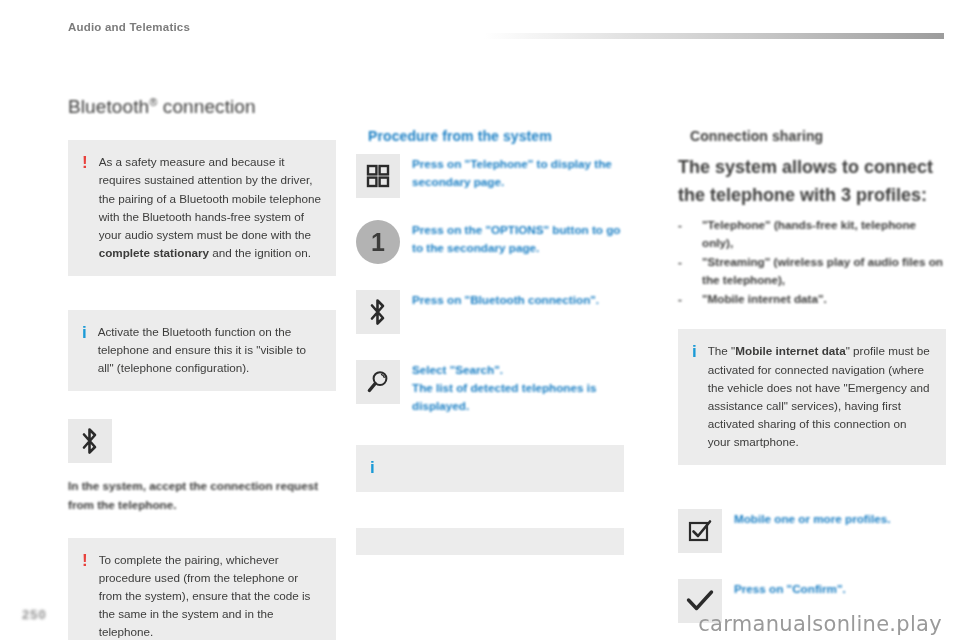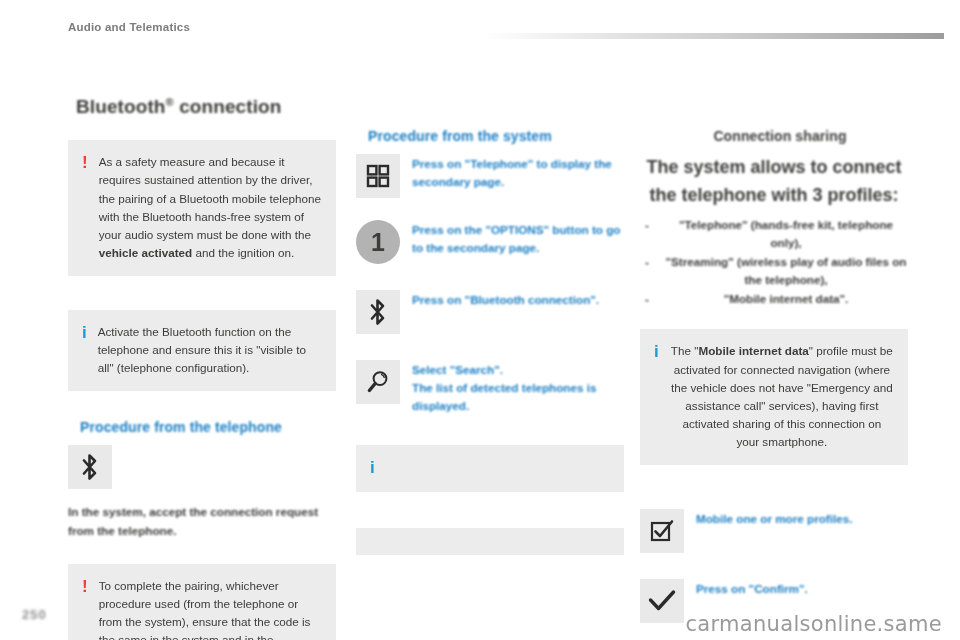--- a/index.html
+++ b/index.html
@@ -39,28 +39,28 @@
   }
 
   
   .col {
     position: absolute;
     top: 96px;
     width: 268px;
   }
   .col-1 { left: 68px; }
   .col-2 { left: 356px; }
-  .col-3 { left: 640px; text-align: center; }
+  .col-3 { left: 678px; }
 
   
   .doc-title {
     font-size: 19px;
-    font-weight: bold;
-    color: #3c3c3b;
-    margin: 0 0 22px 8px;
+    font-weight: normal;
+    color: #3c3c3b;
+    margin: 0 0 22px 0;
     filter: blur(0.85px);
     letter-spacing: .1px;
   }
   .doc-title sup { font-size: 11px; vertical-align: super; }
 
   .sec-title {
     font-size: 14px;
     font-weight: bold;
     color: #3c3c3b;
     margin: 0 0 10px 0;
@@ -203,33 +203,32 @@
   <div class="header-title">Audio and Telematics</div>
   <div class="header-rule"></div>
 </div>
 
 <div class="col col-1">
 
   <h1 class="doc-title"><span>Bluetooth</span><sup>®</sup><span> connection</span></h1>
 
   <div class="callout warn">
     <span class="marker">!</span>
-    <div class="ctext"><span>As a safety measure and because it requires sustained attention by the driver, the pairing of a Bluetooth mobile telephone with the Bluetooth hands-free system of your audio system must be done with the </span><b>vehicle activated</b><span> and the ignition on.</span></div>
+    <div class="ctext"><span>As a safety measure and because it requires sustained attention by the driver, the pairing of a Bluetooth mobile telephone with the Bluetooth hands-free system of your audio system must be done with the </span><b>complete stationary</b><span> and the ignition on.</span></div>
   </div>
 
   <div class="spacer-34"></div>
 
   <div class="callout info">
     <span class="marker">i</span>
     <div class="ctext">Activate the Bluetooth function on the telephone and ensure this it is "visible to all" (telephone configuration).</div>
   </div>
 
   <div class="spacer-28"></div>
 
-  <h2 class="sec-title blue">Procedure from the telephone</h2>
 
   <div class="step">
     <div class="step-icon">
       <svg width="24" height="28" viewBox="0 0 24 28" aria-hidden="true">
         <path d="M6 7.5 L17 20 L11.5 25.5 L11.5 2.5 L17 8 L6 20.5" fill="none" stroke="#2b2b2b" stroke-width="2.6" stroke-linecap="round" stroke-linejoin="round"></path>
       </svg>
     </div>
   </div>
 
   <p class="body-para dark">In the system, accept the connection request from the telephone.</p>
@@ -355,13 +354,13 @@
     <div class="step-icon">
       <svg width="28" height="24" viewBox="0 0 28 24" aria-hidden="true">
         <path d="M2.5 11 L10.5 19.5 L25.5 3" fill="none" stroke="#2b2b2b" stroke-width="3.4" stroke-linecap="round" stroke-linejoin="round"></path>
       </svg>
     </div>
     <div class="step-text">Press on "Confirm".</div>
   </div>
 </div>
 
 <div class="page-number">250</div>
-<div class="watermark">carmanualsonline.same</div>
+<div class="watermark">carmanualsonline.play</div>
 
 </body></html>

